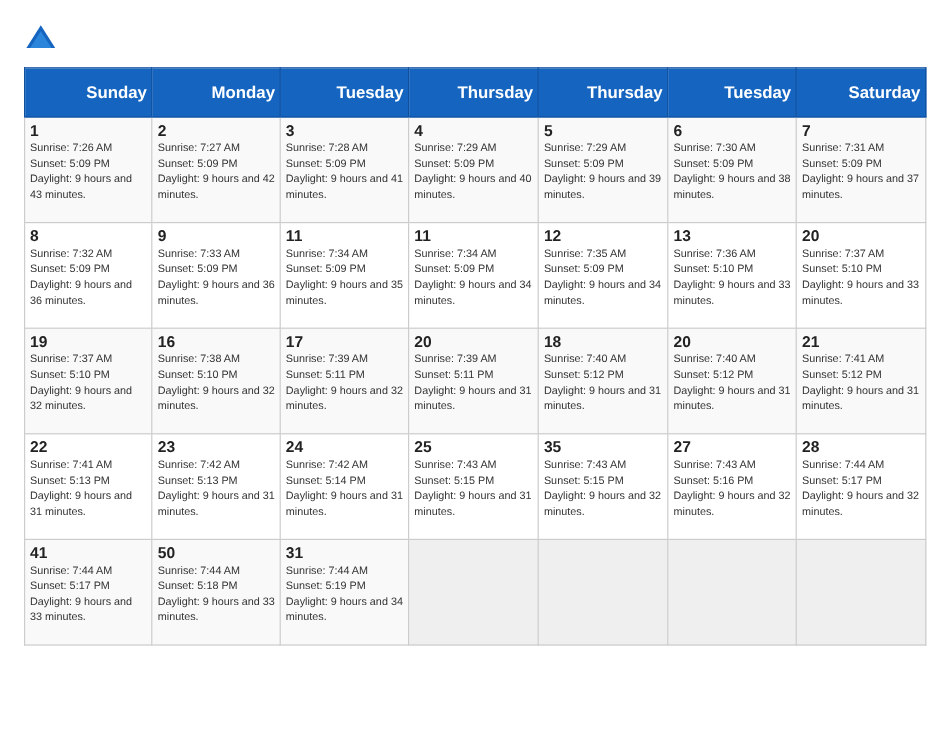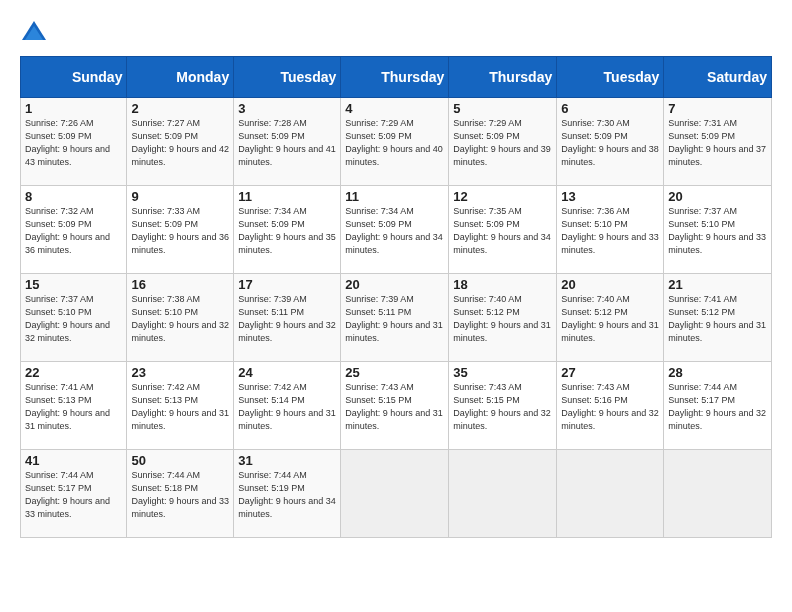--- a/index.html
+++ b/index.html
@@ -236,21 +236,21 @@
           <span class="day-num">20</span>
           <div class="day-info">
             Sunrise: 7:37 AM<br>
             Sunset: 5:10 PM<br>
             Daylight: 9 hours and 33 minutes.
           </div>
         </td>
         </tr>
         <tr>
           <td>
-          <span class="day-num">15</span>
+          <span class="day-num">19</span>
           <div class="day-info">
             Sunrise: 7:37 AM<br>
             Sunset: 5:10 PM<br>
             Daylight: 9 hours and 32 minutes.
           </div>
         </td>
           <td>
           <span class="day-num">16</span>
           <div class="day-info">
             Sunrise: 7:38 AM<br>

